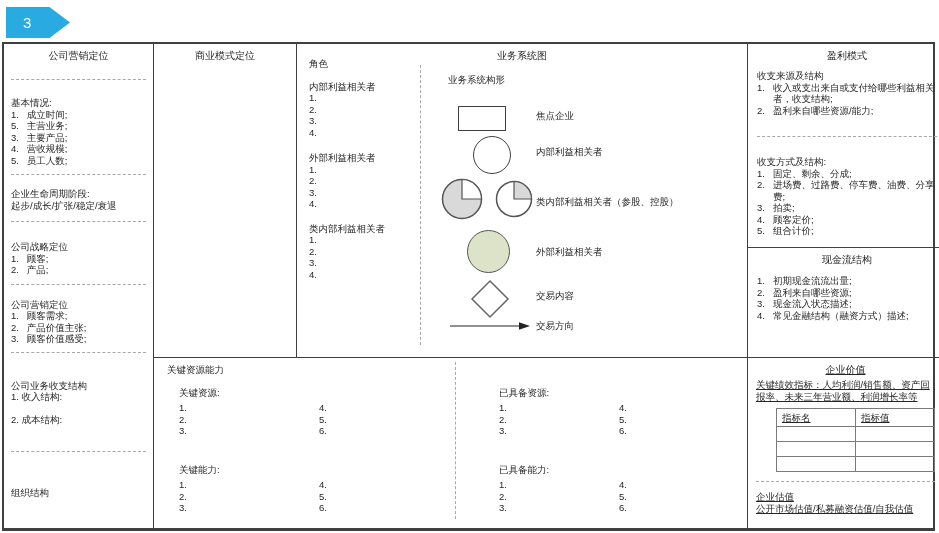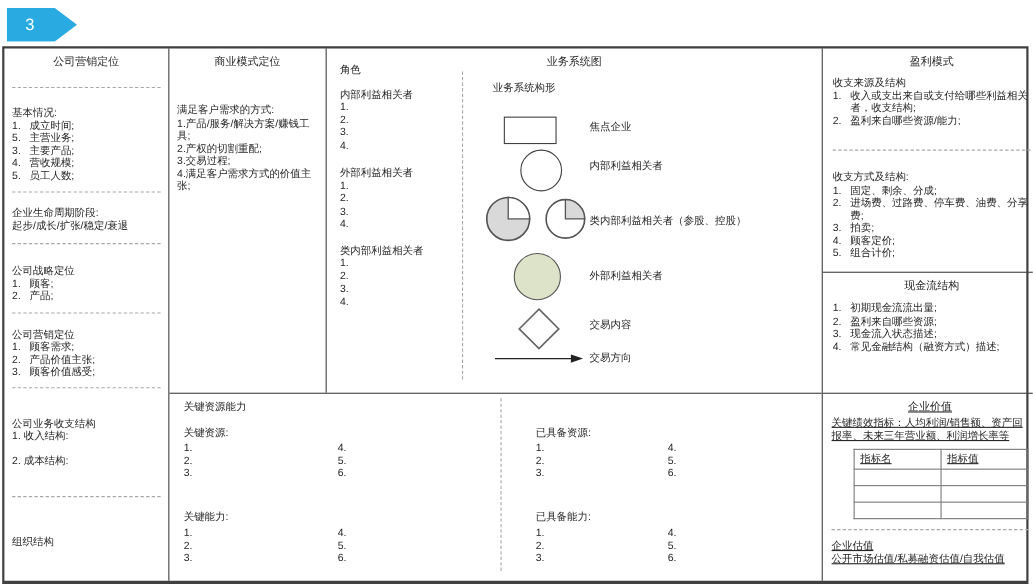--- a/index.html
+++ b/index.html
@@ -32,21 +32,21 @@
   
   .roles{position:absolute;left:0;top:0;width:123px;height:100%;padding-left:12px;box-sizing:border-box;}
   .vdash{position:absolute;border-left:1px dashed #a8a8a8;}
   .diagram{position:absolute;left:123px;top:0;right:0;bottom:0;}
   .shape{position:absolute;}
   .leg-label{position:absolute;left:116px;line-height:11px;white-space:nowrap;}
   .rect-shape{border:1.5px solid #404040;background:#fff;}
   .circ-out{border:1.5px solid #404040;border-radius:50%;background:#fff;}
   .circ-fill{border:1.5px solid #555;border-radius:50%;background:#dde3c8;}
   
-  .res-block{position:absolute;}
+  .res-block{position:absolute;margin-left:12px;}
   .res-cols{display:flex;margin-top:2px;}
   .res-col{width:140px;}
   
   .kpi-table{border-collapse:collapse;margin:6px 0 0 20px;}
   .kpi-table td{border:1px solid #7a7a7a;width:72px;font-size:9.5px;padding:1px 5px;height:12px;line-height:12px;}
   .kpi-table tr.hdr td{height:15px;}
 </style>
 </head>
 <body>
 
@@ -82,27 +82,20 @@
       <hr class="dash" style="margin-top:7px">
       <div class="blk-title" style="margin-top:27px">公司业务收支结构</div>
       <div class="li">1. 收入结构:</div>
       <div class="li" style="margin-top:11px">2. 成本结构:</div>
       <hr class="dash" style="margin-top:26px">
       <div class="blk-title" style="margin-top:35px">组织结构</div>
     </div>
 
     <div class="cell col-pos">
       <div class="sec-h">商业模式定位</div>
-      <div style="padding:0 7px;margin-top:32px;line-height:11.5px;">
-        <div>满足客户需求的方式:</div>
-        <div>1.产品/服务/解决方案/赚钱工具;</div>
-        <div>2.产权的切割重配;</div>
-        <div>3.交易过程;</div>
-        <div>4.满足客户需求方式的价值主张;</div>
-      </div>
     </div>
 
     <div class="cell col-sys">
       <div class="sec-h">业务系统图</div>
 
       <div class="roles">
         <div class="blk-title" style="margin-top:14px">角色</div>
         <div class="blk-title" style="margin-top:11px">内部利益相关者</div>
         <div class="li">1.</div>
         <div class="li">2.</div>

